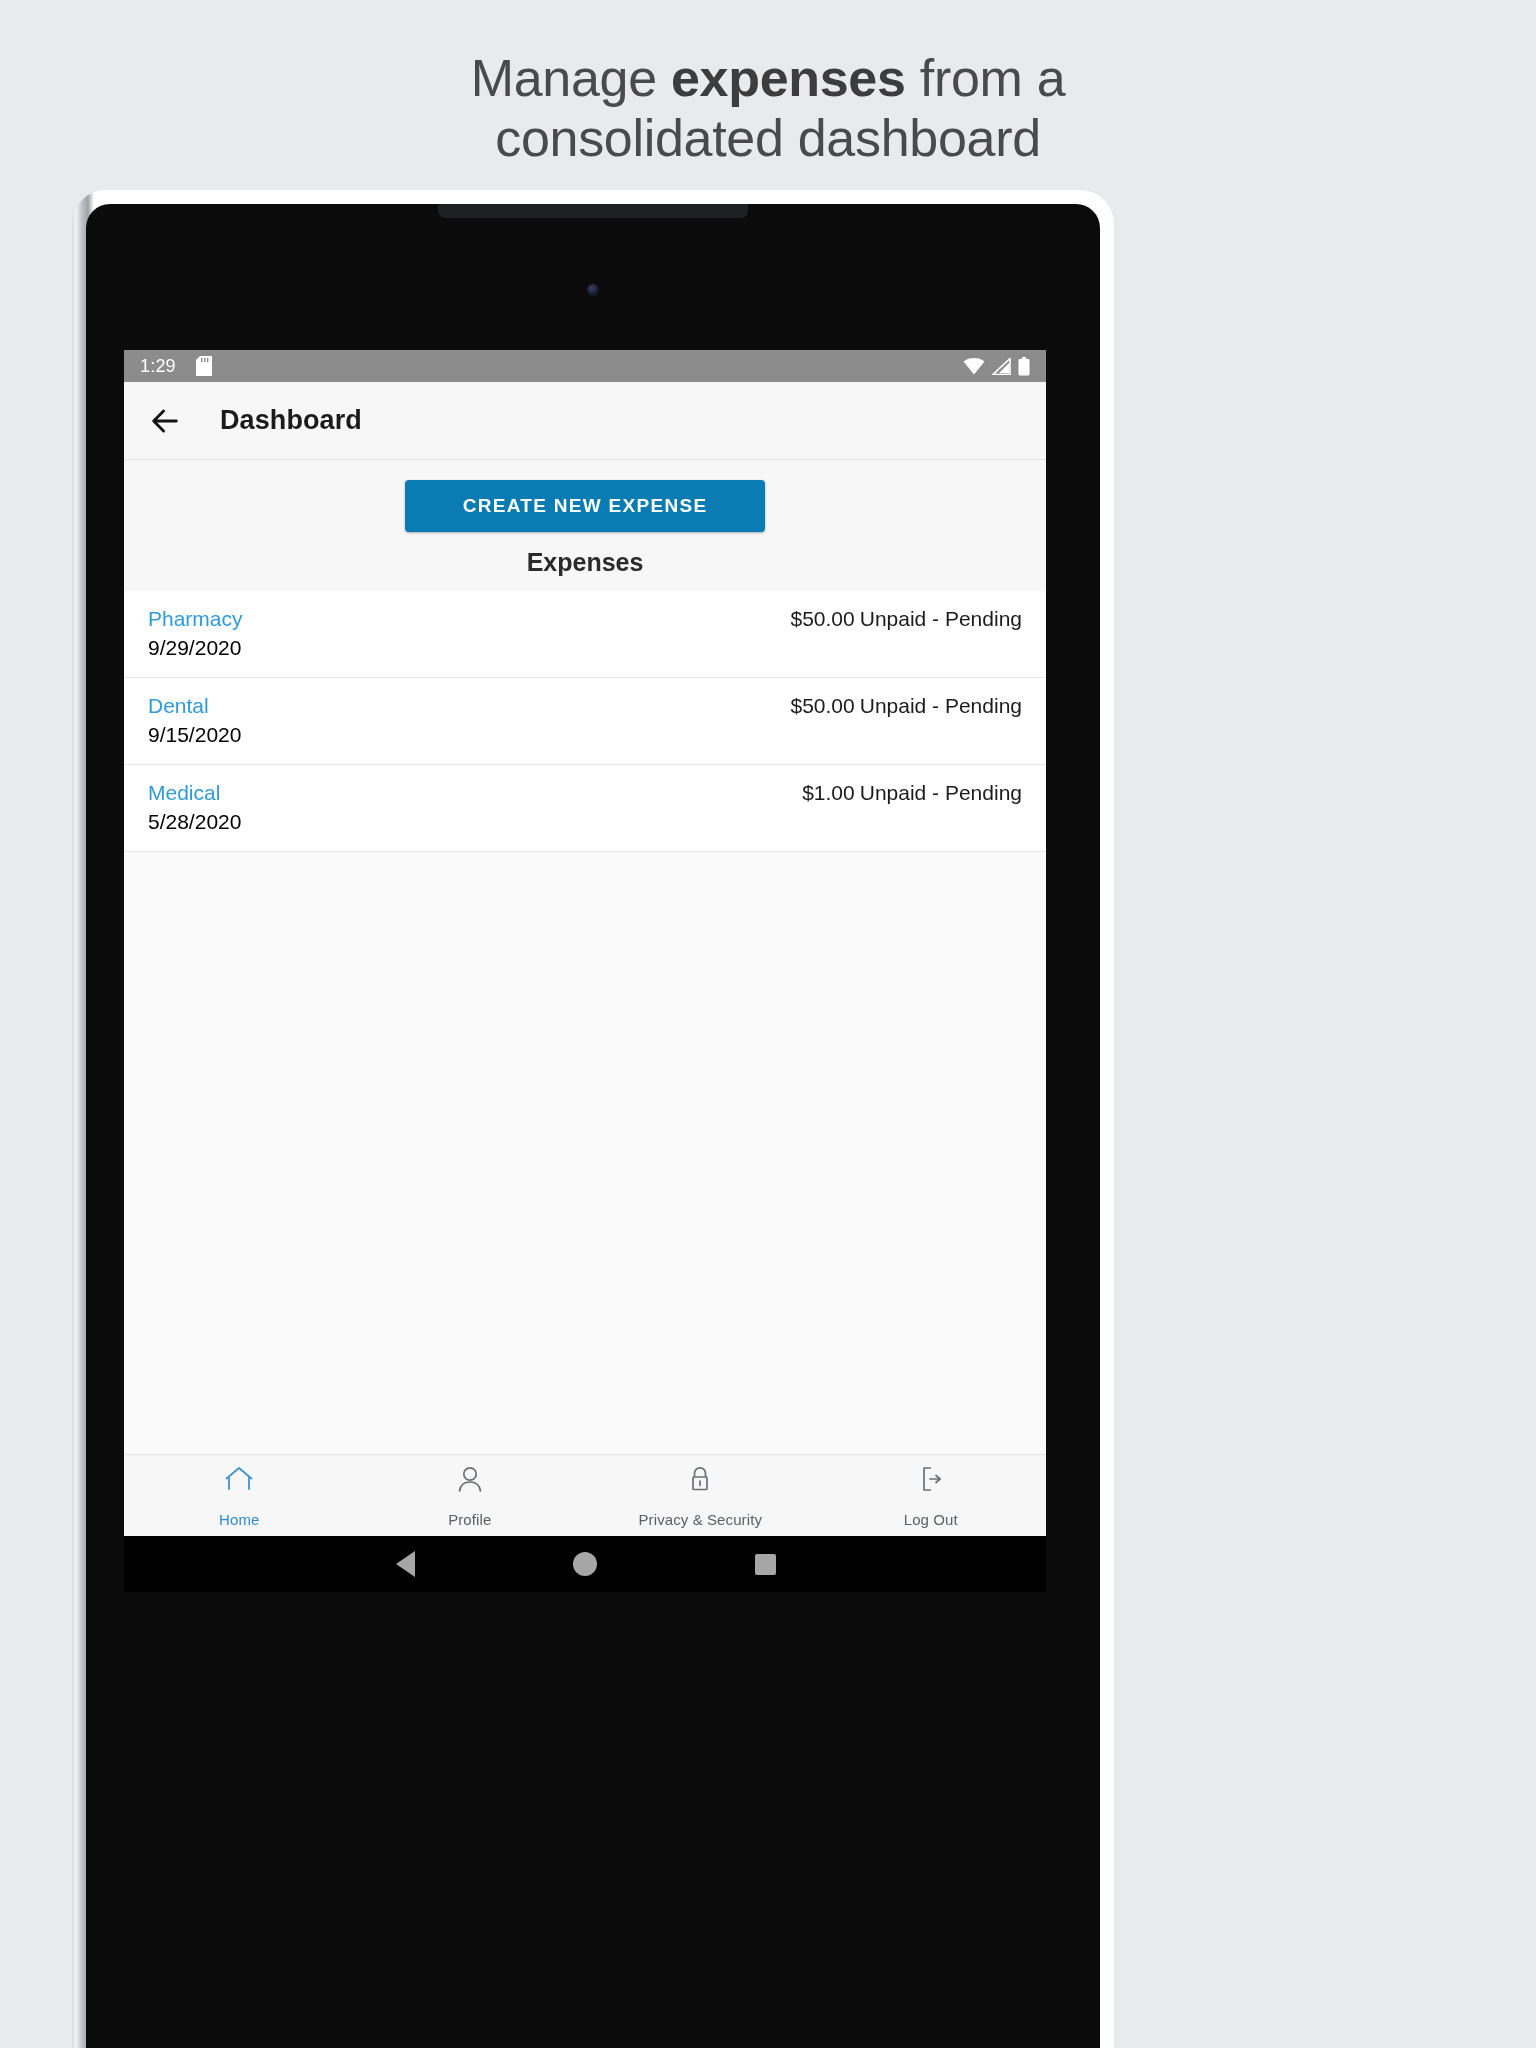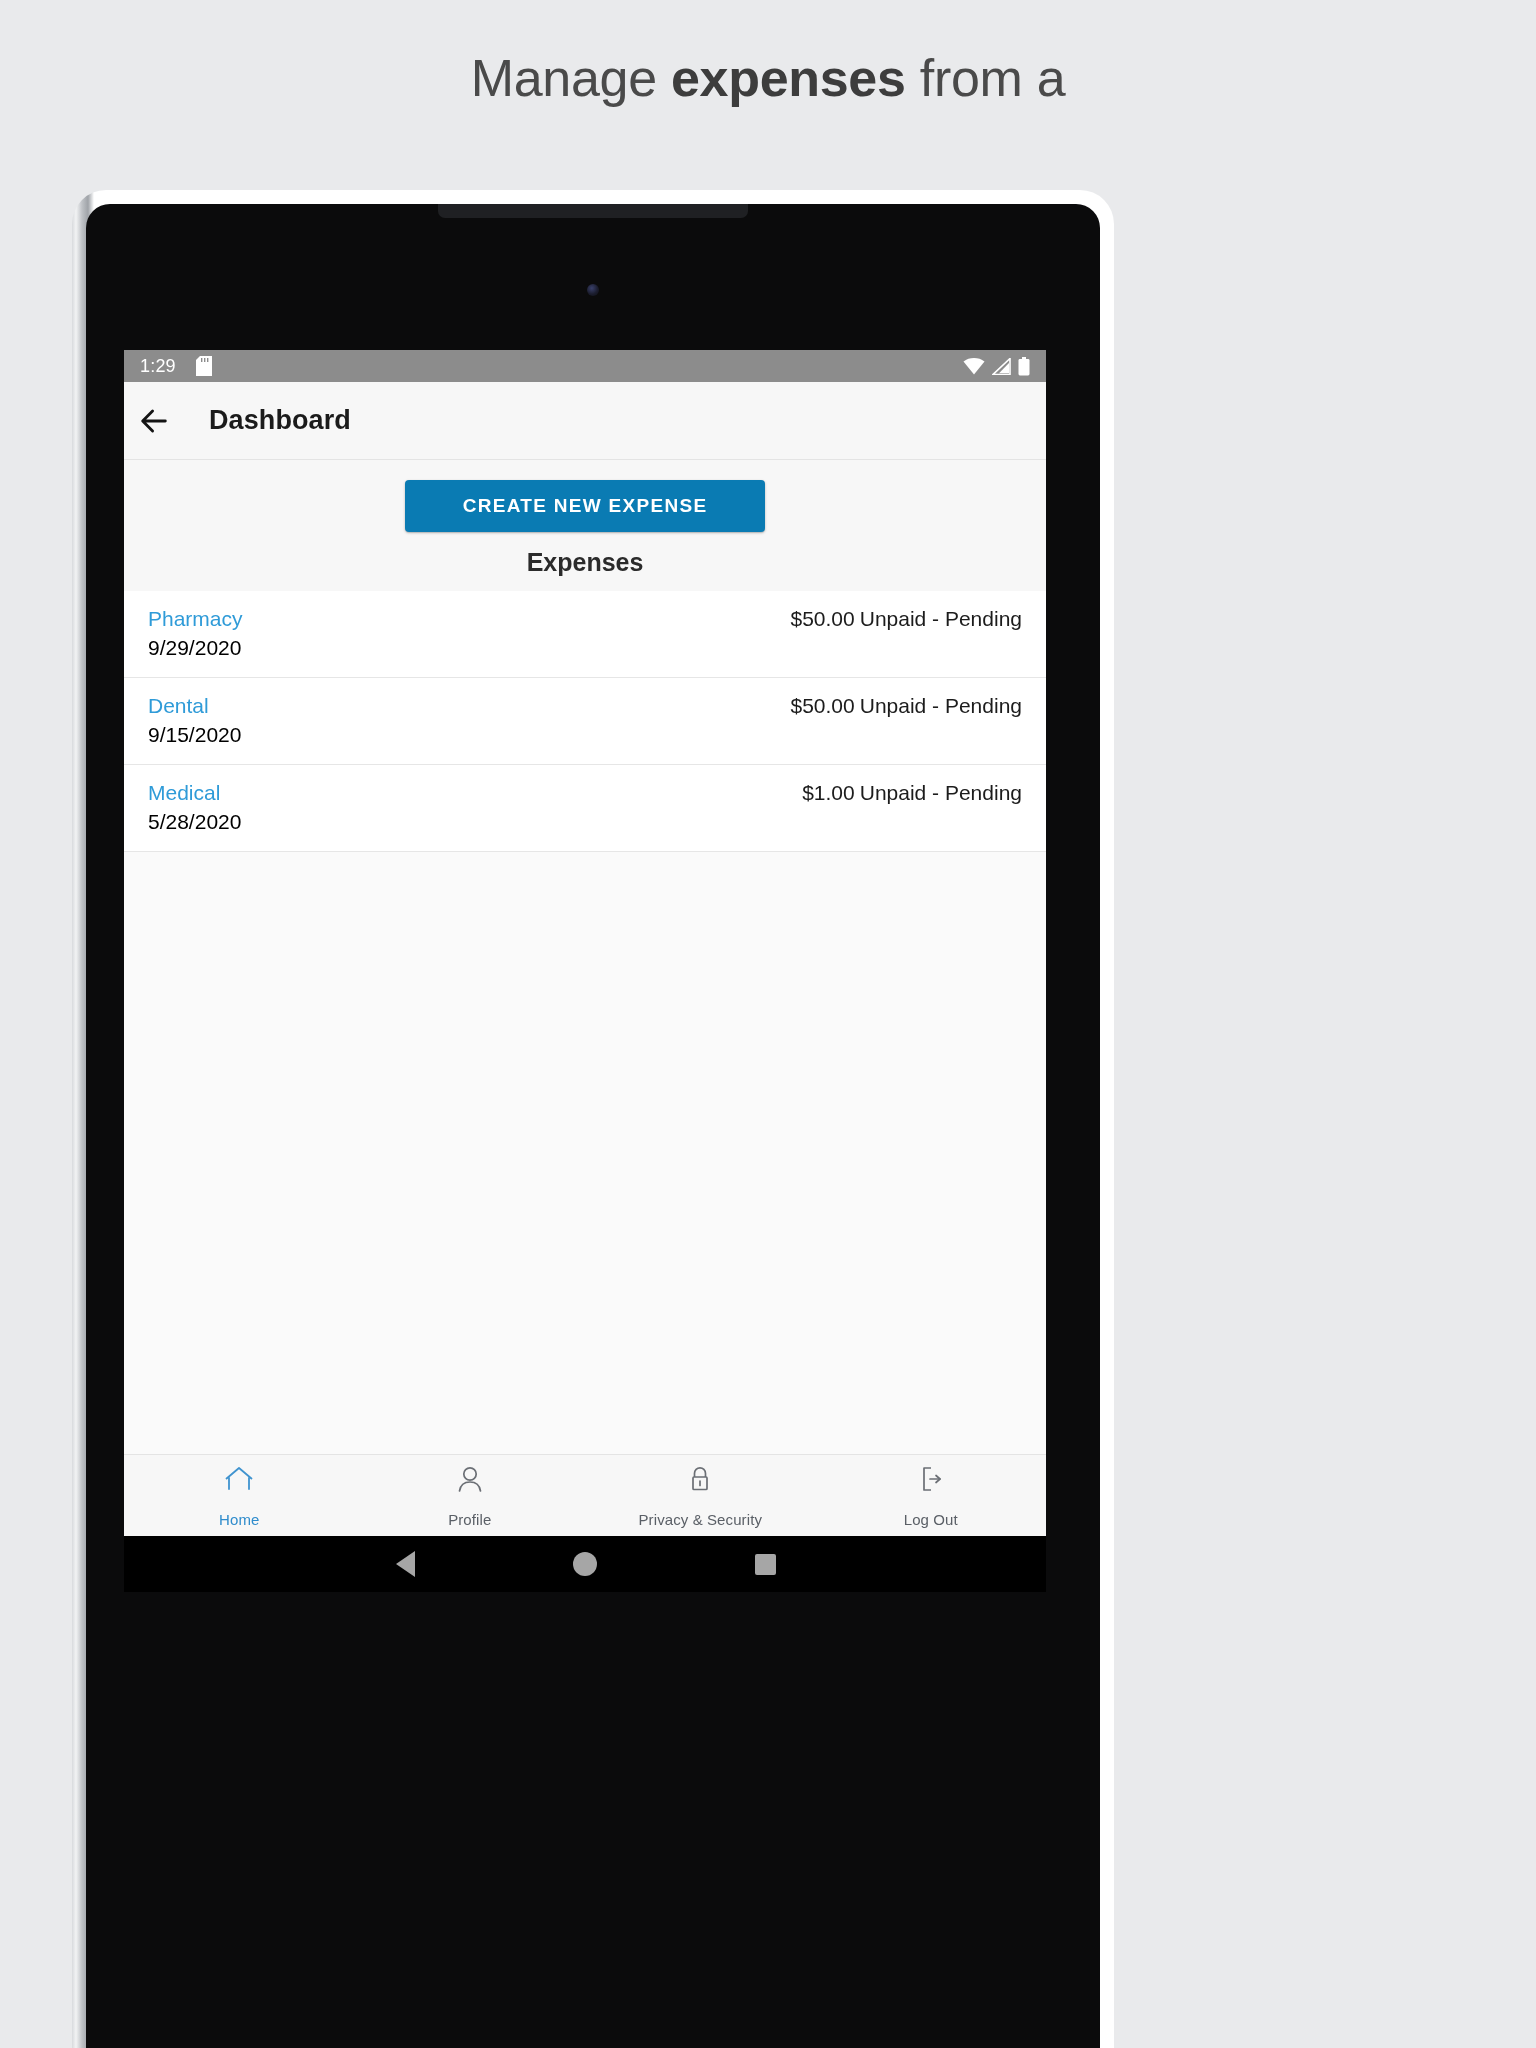--- a/index.html
+++ b/index.html
@@ -105,21 +105,21 @@
   .status-left-icons { display: flex; align-items: center; margin-left: 20px; }
   .status-right { margin-left: auto; display: flex; align-items: center; gap: 7px; }
   .sb-icon { display: block; }
 
   
   .app-bar {
     height: 78px;
     background: #f7f7f7;
     display: flex;
     align-items: center;
-    padding: 0 0 0 13px;
+    padding: 0 0 0 24px;
     border-bottom: 1px solid #e4e4e4;
     flex-shrink: 0;
   }
   .back-arrow { width: 34px; height: 34px; display: block; cursor: pointer; }
   .app-title {
     margin-left: 38px;
     font-size: 27px;
     font-weight: 700;
     color: #1b1b1b;
     letter-spacing: 0.1px;
@@ -228,20 +228,21 @@
     border-right: 19px solid #a6a6a6;
   }
   .an-home { width: 24px; height: 24px; border-radius: 50%; background: #a6a6a6; }
   .an-recents { width: 21px; height: 21px; background: #a6a6a6; border-radius: 2px; }
 </style>
 </head>
 <body>
 
 <div class="promo-headline">
   <span class="line"><span>Manage </span><b>expenses</b><span> from a</span></span>
+  <span class="line">consolidated dashboard</span>
 </div>
 
 <div class="device">
   <div class="device-inner">
     <div class="device-notch"></div>
     <div class="device-camera"></div>
 
     <div class="screen">
 
       <div class="status-bar">

